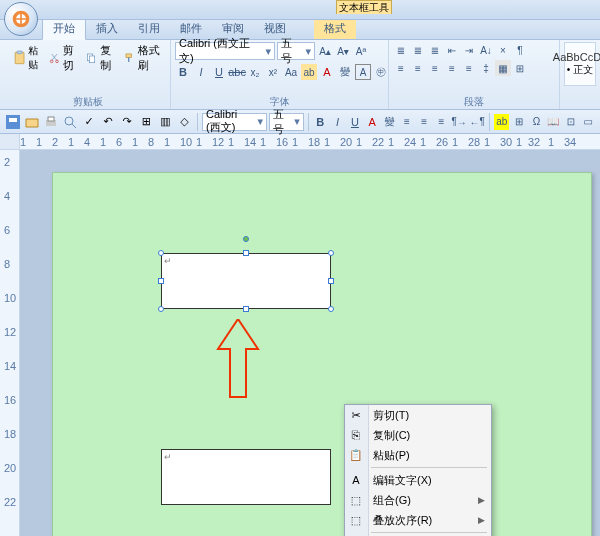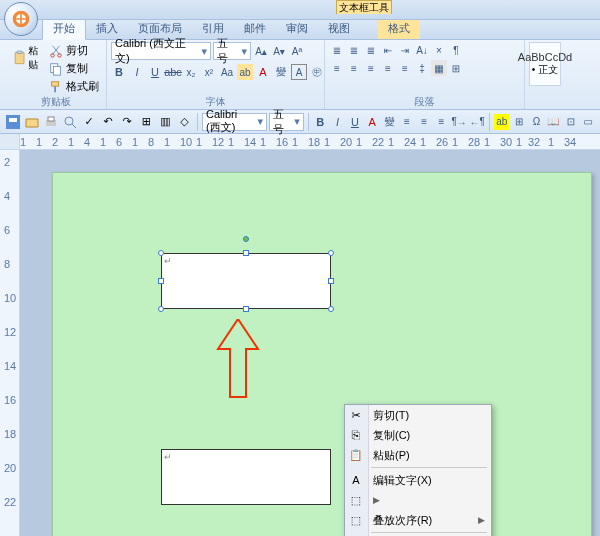--- a/index.html
+++ b/index.html
@@ -17,21 +17,21 @@
 .tab.active { background:#f4f9fe; border:1px solid #a8c0de; border-bottom:1px solid #f4f9fe; border-radius:3px 3px 0 0; margin-bottom:-1px;text-align:right; }
 .tab.format { background:#ffe499; margin-left: 0; font-family: Liberation Mono, monospace; }
 
 
 .ribbon { height:70px; background:linear-gradient(#eef5fc,#dde9f7); border-bottom:1px solid #a8c0de; display:flex; padding-left:6px; }
 .ribbon-group { border-right:1px solid #c6d6eb; display:flex; flex-direction:column; padding:2px 4px 0 4px; }
 .ribbon-group-body { flex:1; display:flex; align-items:flex-start; gap:2px; }
 .ribbon-group-label { height:14px; text-align:center; font-size:10px; color:#5a7aa6; }
 .big-btn { width:34px; display:flex; flex-direction:row; align-items:center; justify-content:center; gap:1px; padding:2px; }
 .big-btn .ic { width:22px; height:22px; }
-.small-btn-col { display:flex; flex-direction:column; gap:1px; }
+.small-btn-col { display:flex; flex-direction:row; gap:1px; }
 .small-btn { display:flex; align-items:center; gap:3px; padding:1px 3px; font-size:10px; }
 .small-btn .ic { width:14px; height:14px; }
 .font-row { display:flex; gap:2px; margin-bottom:2px; align-items:center; }
 .combo { background:#fff; border:1px solid #abc0dd; height:18px; display:flex; align-items:center; padding:0 3px; font-size:11px; }
 .combo .drop { margin-left:3px; color:#5a7aa6; }
 .mini-ic { width:16px; height:16px; border:1px solid transparent; display:inline-flex; align-items:center; justify-content:center; font-size:10px; color:#3b5a82; }
 .para-block { display:flex; flex-direction:column; gap:2px; }
 .para-row { display:flex; gap:1px; }
 .style-item { width:32px; height:44px; border:1px solid #c6d6eb; display:flex; flex-direction:column; align-items:center; justify-content:center; font-size:10px; background:#fafdff; }
 .style-item .preview { font-size:11px; color:#333; }
@@ -94,21 +94,20 @@
         <circle cx="12" cy="12" r="6" fill="#fff"></circle>
         <path d="M6 12h12M12 6v12" stroke="#f08a3c" stroke-width="2"></path>
       </svg>
   </div>
   <div class="textbox-tools-tab">文本框工具</div>
 </div>
 
 <div class="tabs">
   <div class="tab active">开始</div>
   <div class="tab">插入</div>
-  <div class="tab">页面布局</div>
   <div class="tab">引用</div>
   <div class="tab">邮件</div>
   <div class="tab">审阅</div>
   <div class="tab">视图</div>
   <div class="tab format" style="margin-left:18px;">格式</div>
 </div>
 
 <div class="ribbon">
   <div class="ribbon-group">
     <div class="ribbon-group-body">
@@ -398,20 +397,21 @@
               <span class="ic">📋</span>
               <span class="lbl">粘贴(P)</span>
             </div>
           <div class="ctx-sep"></div>
           <div class="ctx-row">
               <span class="ic">A</span>
               <span class="lbl">编辑文字(X)</span>
             </div>
           <div class="ctx-row">
               <span class="ic">⬚</span>
+              <span class="lbl">组合(G)</span>
               <span class="arrow-r">▶</span>
             </div>
           <div class="ctx-row">
               <span class="ic">⬚</span>
               <span class="lbl">叠放次序(R)</span>
               <span class="arrow-r">▶</span>
             </div>
           <div class="ctx-sep"></div>
           <div class="ctx-row"></div>
 

